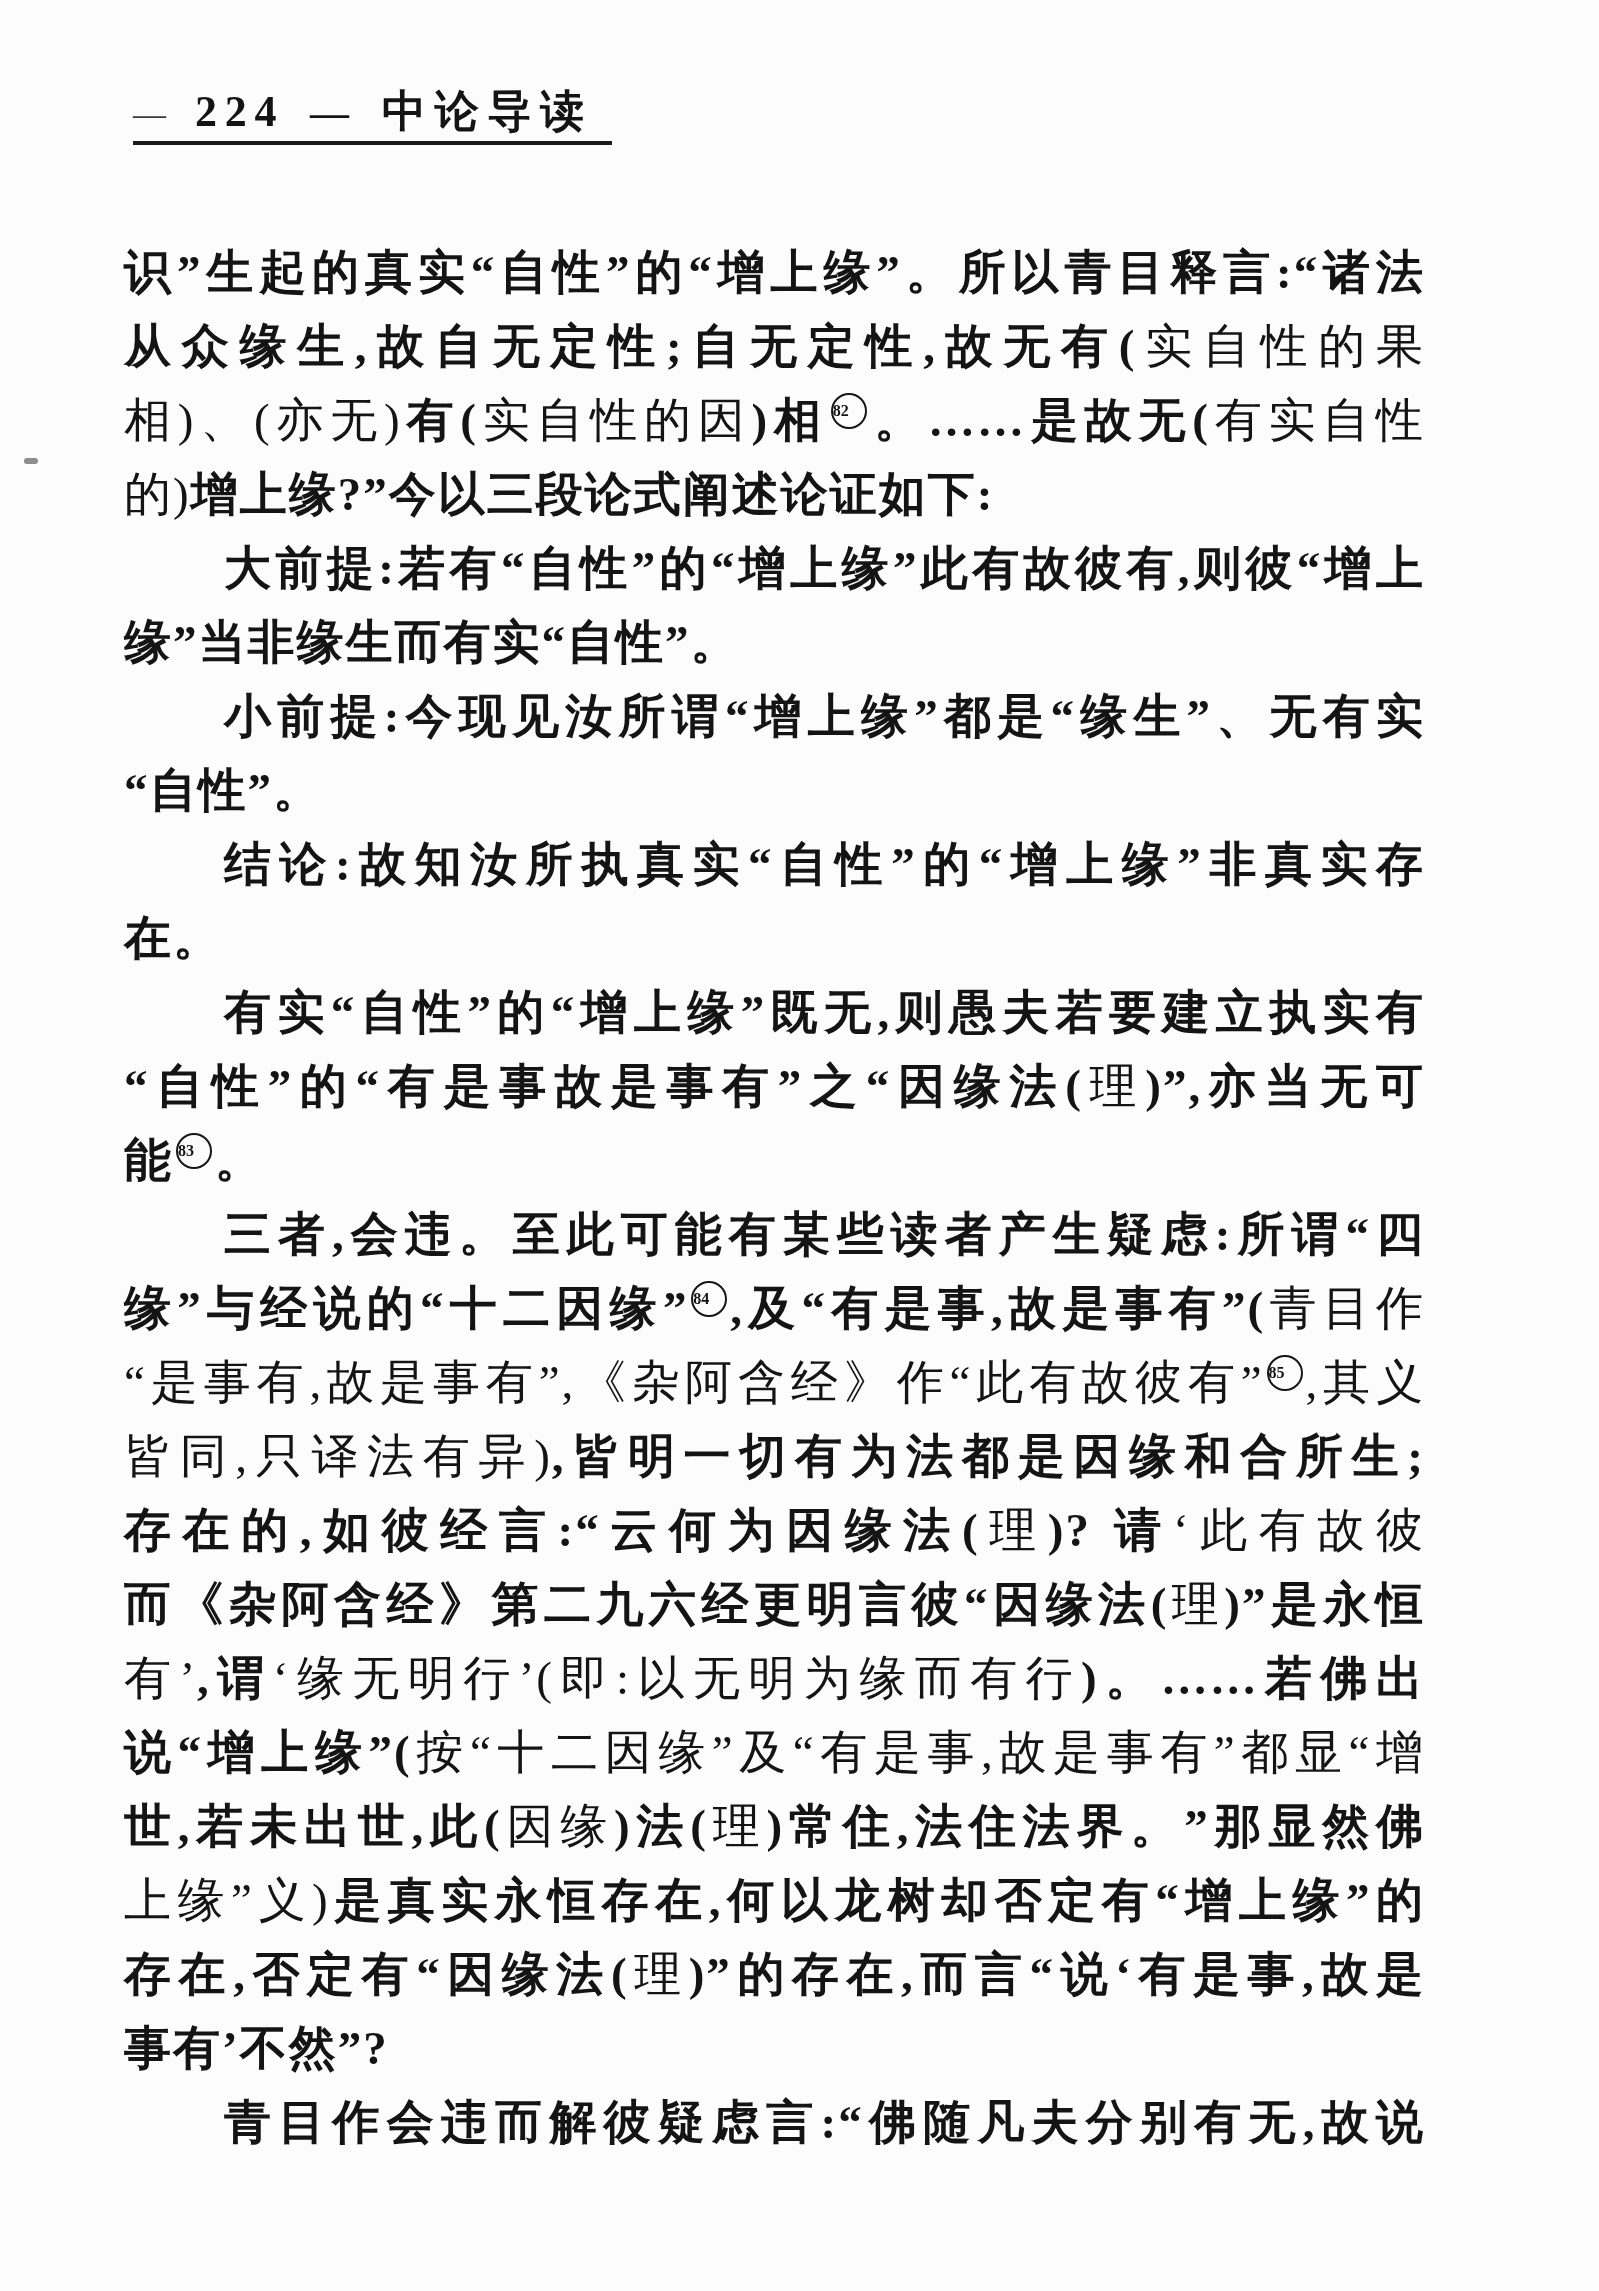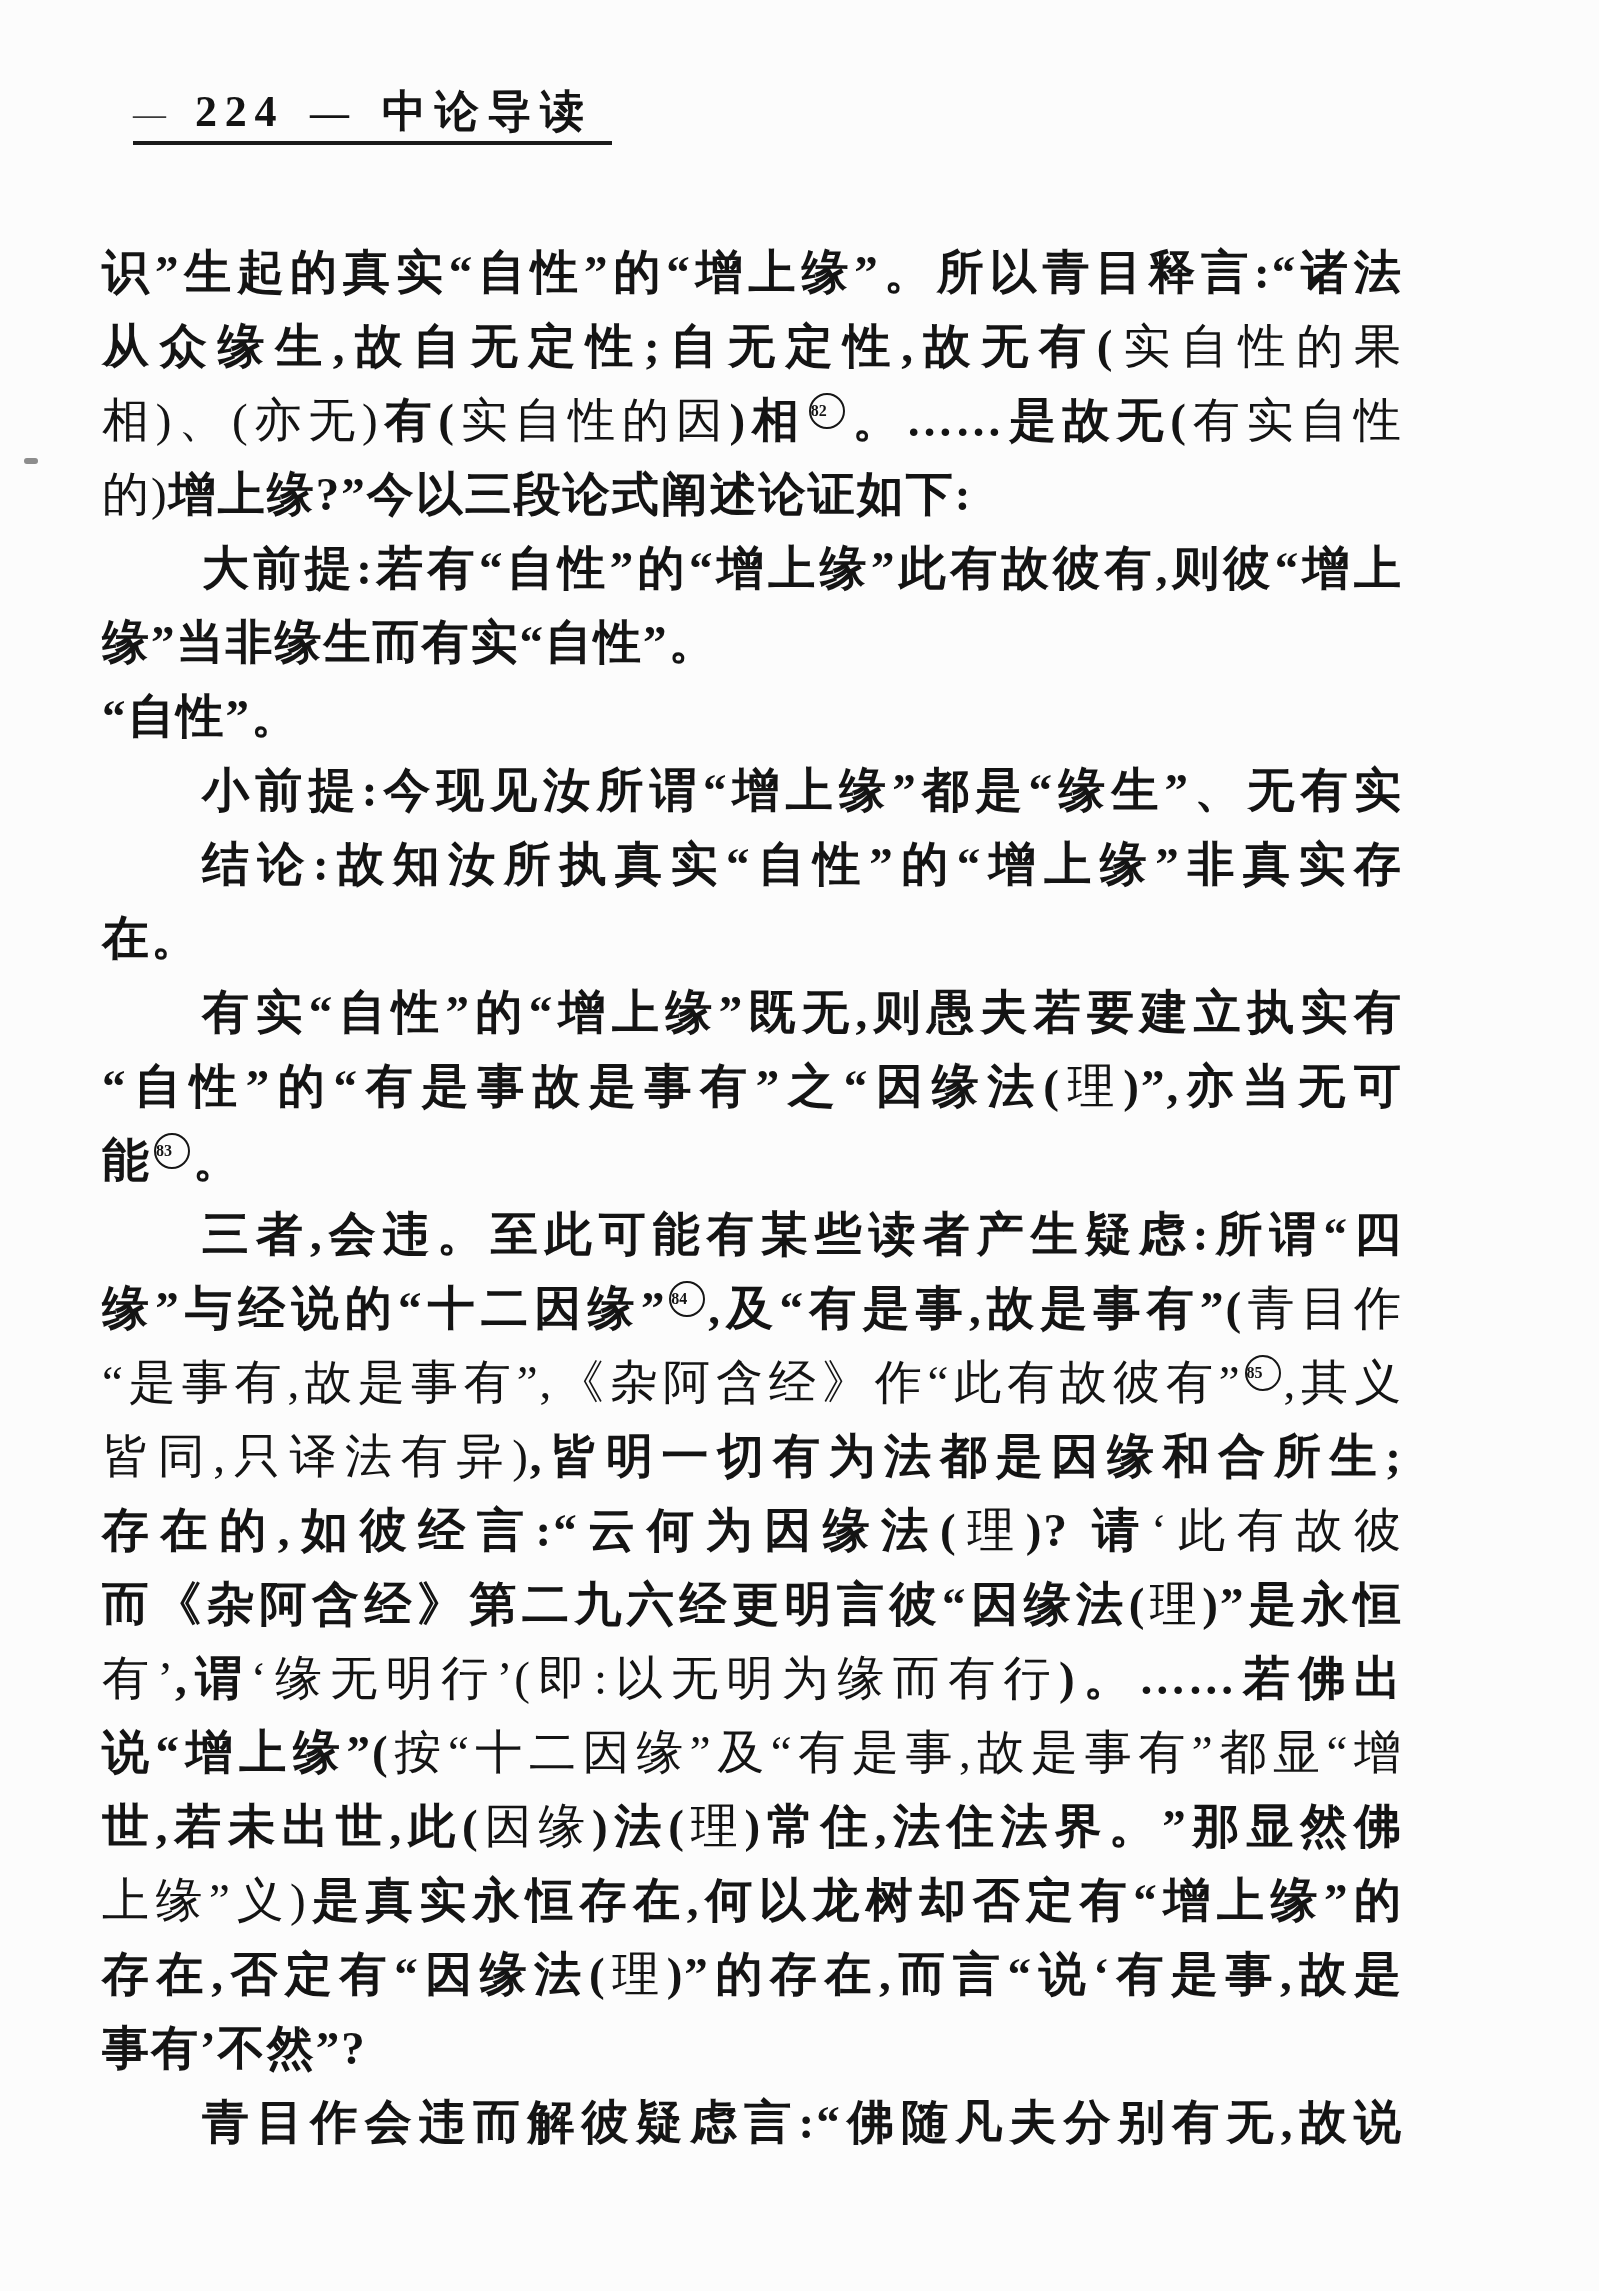--- a/index.html
+++ b/index.html
@@ -20,21 +20,21 @@
   .header .dash-l { font-size:33px; color:#3a3a3a; margin-right:29px; transform:scaleY(.7); }
   .header .pagenum { font-size:44px; letter-spacing:7.8px; margin-right:25.5px; }
   .header .dash-r { font-size:39px; margin-right:33px; }
   .header .title  { font-size:44px; letter-spacing:8.8px; }
   .header-rule {
     position:absolute; left:133px; top:141px;
     width:479px; height:3.9px; background:#1b1b1b;
   }
   
   .bodytext {
-    position:absolute; left:102px; top:235px; width:1301px;
+    position:absolute; left:124px; top:235px; width:1301px;
   }
   .line {
     font-size:47px;
     font-weight:600;
     height:74px; line-height:74px;
     letter-spacing:2px;
     text-align:justify;
     text-align-last:justify;
     white-space:nowrap;
     overflow:visible;
@@ -78,22 +78,22 @@
 
   <div class="margin-mark"></div>
 
   <div class="bodytext">
       <div class="line"><span class="song">识”生起的真实“自性”的“增上缘”。所以青目释言:“诸法</span></div>
       <div class="line"><span class="song">从众缘生,故自无定性;自无定性,故无有(</span><span class="kai">实自性的果</span></div>
       <div class="line"><span class="kai">相)、(亦无)</span><span class="song">有(</span><span class="kai">实自性的因</span><span class="song">)相</span><span class="sup">82</span><span class="song">。……是故无(</span><span class="kai">有实自性</span></div>
       <div class="line nofill"><span class="kai">的)</span><span class="song">增上缘?”今以三段论式阐述论证如下:</span></div>
       <div class="line indent"><span class="song">大前提:若有“自性”的“增上缘”此有故彼有,则彼“增上</span></div>
       <div class="line nofill"><span class="song">缘”当非缘生而有实“自性”。</span></div>
+      <div class="line indent"><span class="song">小前提:今现见汝所谓“增上缘”都是“缘生”、无有实</span></div>
       <div class="line nofill"><span class="song">“自性”。</span></div>
-      <div class="line indent"><span class="song">小前提:今现见汝所谓“增上缘”都是“缘生”、无有实</span></div>
       <div class="line indent"><span class="song">结论:故知汝所执真实“自性”的“增上缘”非真实存</span></div>
       <div class="line nofill"><span class="song">在。</span></div>
       <div class="line indent"><span class="song">有实“自性”的“增上缘”既无,则愚夫若要建立执实有</span></div>
       <div class="line"><span class="song">“自性”的“有是事故是事有”之“因缘法(</span><span class="kai">理</span><span class="song">)”,亦当无可</span></div>
       <div class="line nofill"><span class="song">能</span><span class="sup">83</span><span class="song">。</span></div>
       <div class="line indent"><span class="song">三者,会违。至此可能有某些读者产生疑虑:所谓“四</span></div>
       <div class="line"><span class="song">缘”与经说的“十二因缘”</span><span class="sup">84</span><span class="song">,及“有是事,故是事有”(</span><span class="kai">青目作</span></div>
       <div class="line"><span class="kai">“是事有,故是事有”,《杂阿含经》作“此有故彼有”</span><span class="sup">85</span><span class="kai">,其义</span></div>
       <div class="line"><span class="kai">皆同,只译法有异)</span><span class="song">,皆明一切有为法都是因缘和合所生;</span></div>
       <div class="line"><span class="song">存在的,如彼经言:“云何为因缘法(</span><span class="kai">理</span><span class="song">)? 请</span><span class="kai">‘此有故彼</span></div>

